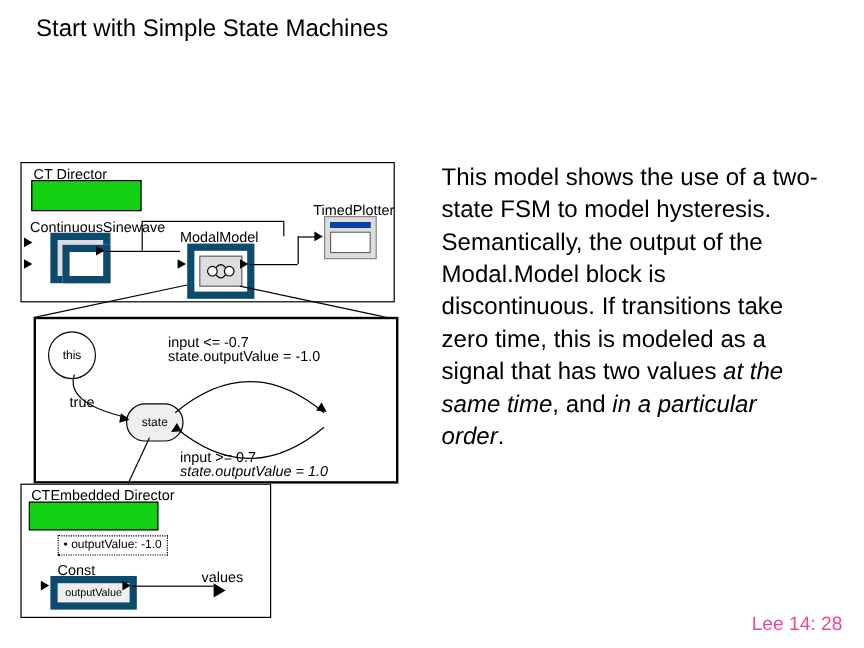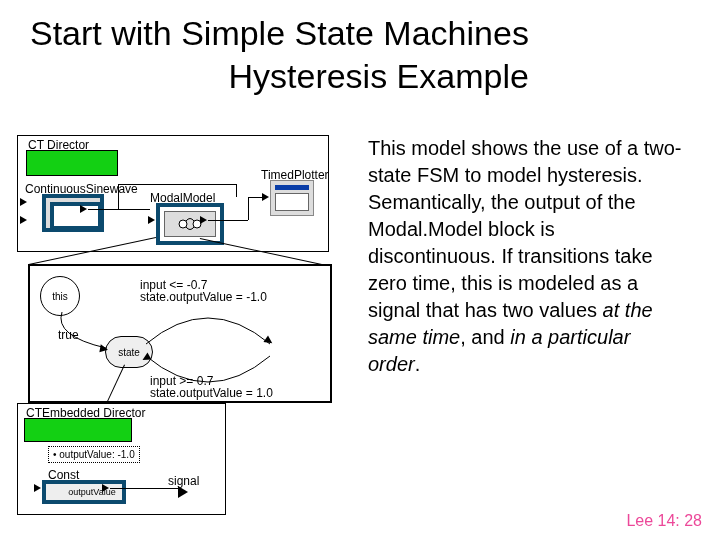--- a/index.html
+++ b/index.html
@@ -14,24 +14,23 @@
   }
   .slide {
     position: relative;
     width: 720px;
     height: 540px;
   }
   .title {
     position: absolute;
     left: 30px;
     top: 12px;
-    font-size: 34px;
+    font-size: 20px;
     line-height: 1.25;
     font-weight: 400;
-    text-align: right;
   }
   .desc {
     position: absolute;
     left: 368px;
     top: 135px;
     width: 320px;
     font-size: 20px;
     line-height: 1.35;
   }
   .desc .ital { font-style: italic; }
@@ -74,23 +73,22 @@
     position: absolute;
     width: 90px;
     height: 24px;
     background: #13d013;
     border: 1px solid #000;
   }
 
   
   .actor {
     position: absolute;
-    border: 4px solid #0c4a6e;
-    background: #fff;
-    padding-left: 16px;
+    border: 6px solid #0c4a6e;
+    background: #fff;
   }
   .port-in, .port-out {
     position: absolute;
     width: 0; height: 0;
     border-top: 4px solid transparent;
     border-bottom: 4px solid transparent;
   }
   .port-in  { border-left: 7px solid #000; }
   .port-out { border-left: 7px solid #000; }
 
@@ -159,21 +157,20 @@
   .wire-h { position:absolute; height:1px; background:#000; }
   .wire-v { position:absolute; width:1px;  background:#000; }
 </style>
 </head>
 <body>
 
 <div class="slide">
 
   <div class="title">
     <span>Start with Simple State Machines</span><br>
-    <span>Hysteresis Example</span>
   </div>
 
   <div class="desc">
     <span>This model shows the use of a two-state FSM to model hysteresis. Semantically, the output of the Modal.Model block is discontinuous. If transitions take zero time, this is modeled as a signal that has two values </span><span class="ital">at the same time</span><span>, and </span><span class="ital">in a particular order</span><span>.</span>
   </div>
 
   <div class="footer">Lee 14: 28</div>
 
   <div class="panel panel-top">
 
@@ -247,39 +244,39 @@
     </svg>
     <div class="arrowhead" style="left:235px; top:71px; transform:rotate(35deg);"></div>
     <span class="lbl" style="left:110px; top:12px;">input &lt;= -0.7</span>
     <span class="lbl" style="left:110px; top:24px;">state.outputValue = -1.0</span>
 
     <svg style="position:absolute; left:108px; top:82px; width:140px; height:50px;">
       <path d="M132 8 Q 70 60 8 8" fill="none" stroke="#000" stroke-width="1"></path>
     </svg>
     <div class="arrowhead" style="left:112px; top:88px; transform:rotate(150deg);"></div>
     <span class="lbl" style="left:120px; top:108px;">input &gt;= 0.7</span>
-    <span class="lbl" style="left:120px; top:120px;">state.outputValue = 1.0</span>
+    <span class="lbl" style="left:120px; top:120px;font-style:italic;">state.outputValue = 1.0</span>
   </div>
 
   <div class="line" style="left:125px; top:365px; width:42px; transform:rotate(115deg);"></div>
 
   <div class="panel panel-bot">
     <span class="lbl" style="left:8px; top:2px;">CTEmbedded Director</span>
     <div class="director" style="left:6px; top:14px; width:106px; height:22px;"></div>
 
     <div class="dotted" style="left:30px; top:42px;">
       • <span>outputValue: -1.0</span>
     </div>
 
     <span class="lbl" style="left:30px; top:64px;">Const</span>
     <div class="actor" style="left:24px; top:76px; width:60px; height:16px; background:#eee; display:flex; align-items:center; justify-content:center;">
       <span class="lbl" style="position:static; font-size:9px;">outputValue</span>
     </div>
     <div class="port-in" style="left:16px; top:80px;"></div>
     <div class="port-out" style="left:84px; top:80px;"></div>
 
-    <span class="lbl" style="left:150px; top:70px;">signal</span>
+    <span class="lbl" style="left:150px; top:70px;">values</span>
     <div class="port-out" style="left:160px; top:82px; border-left-width:10px; border-top-width:6px; border-bottom-width:6px;"></div>
 
     <div class="wire-h" style="left:92px; top:84px; width:68px;"></div>
   </div>
 
 </div>
 
 </body></html>

